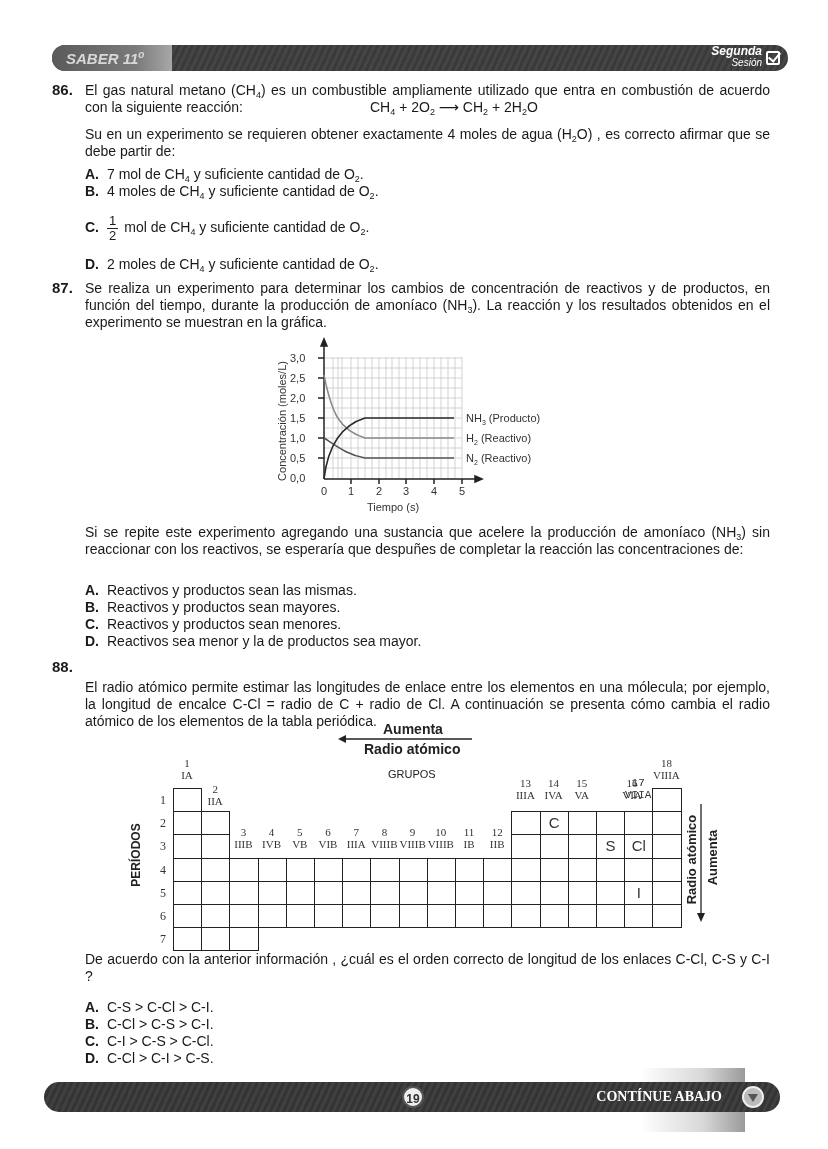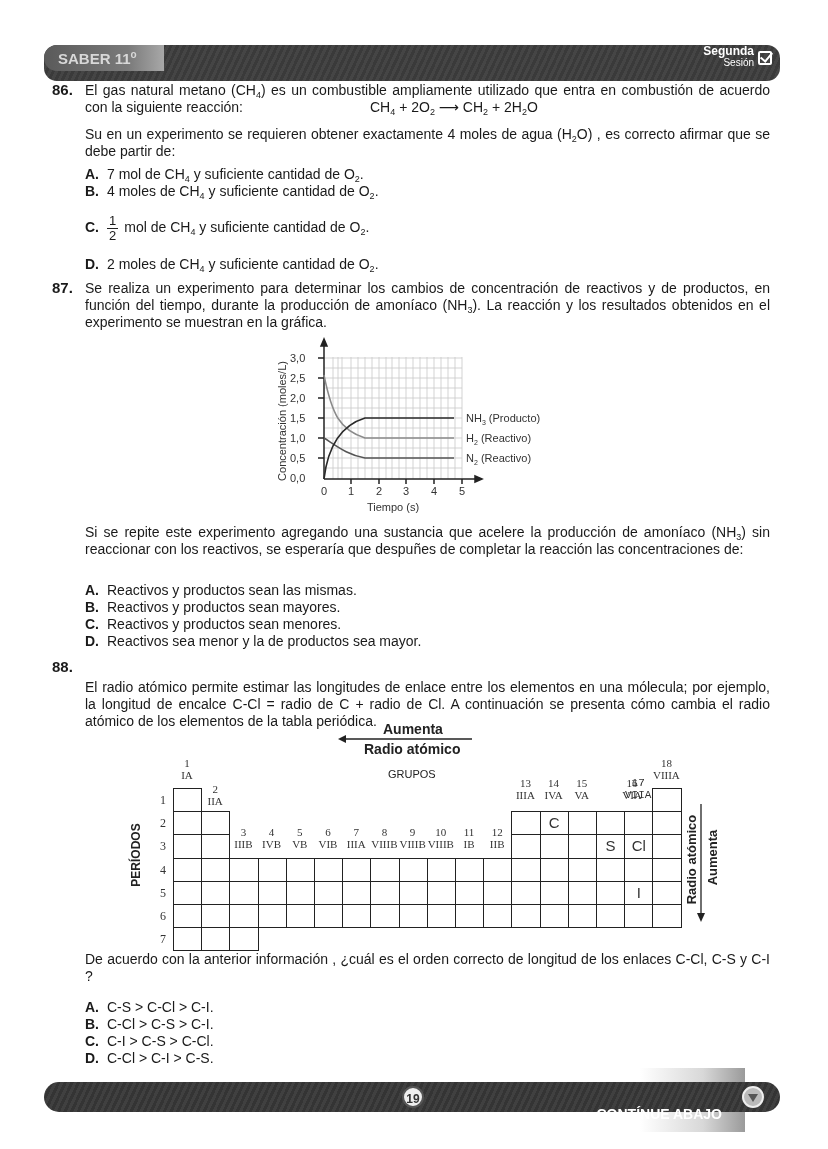--- a/index.html
+++ b/index.html
@@ -1,21 +1,21 @@
 <!DOCTYPE html>
 <html><head>
 <meta charset="utf-8">
 <style>
   * { box-sizing: border-box; margin: 0; padding: 0; }
   html, body { width: 828px; height: 1149px; background: #ffffff; overflow: hidden; }
   body { position: relative; font-family: "DejaVu Sans", sans-serif; color: #1a1a1a; }
 
   
-  .hdr { position: absolute; left: 44px; top: 45px; width: 736px; height: 36px; border-radius: 13px;
-         background: repeating-linear-gradient(115deg, #3a3a3a 0 3px, #454545 3px 6px); }
+  .hdr { position: absolute; left: 52px; top: 45px; width: 736px; height: 26px; border-radius: 13px;
+         background: repeating-linear-gradient(115deg, #3a3a3a 0 3px, #454545 3px 6px); font-style: italic; }
   .hdr-fade { position: absolute; left: 0; top: 0; width: 120px; height: 26px; border-radius: 13px 0 0 13px;
          background: linear-gradient(90deg, #5a5a5a 0%, #7a7a7a 70%, #a8a8a8 100%); }
   .hdr-title { position: absolute; left: 14px; top: 4px; font-family: "Liberation Sans", sans-serif; font-weight: bold; font-size: 15px; color: #d8d8d8; }
   .hdr-sup { font-size: 10px; vertical-align: super; }
   .hdr-session { position: absolute; right: 26px; top: 1px; text-align: right; color: #fff; font-family: "Liberation Sans", sans-serif; line-height: 11px; }
   .hdr-session .s1 { font-size: 12px; font-weight: bold; }
   .hdr-session .s2 { font-size: 10px; }
   .hdr-check { position: absolute; right: 8px; top: 6px; width: 14px; height: 14px; border: 2px solid #fff; border-radius: 2px; }
   .hdr-check::after { content: ""; position: absolute; left: 3px; top: -3px; width: 5px; height: 10px; border-right: 2px solid #fff; border-bottom: 2px solid #fff; transform: rotate(40deg); }
 
@@ -36,21 +36,21 @@
   .pt-lbl { position: absolute; font-family: "Liberation Serif", serif; font-size: 11px; text-align: center; line-height: 12px; color: #333; width: 34px; }
   .pt-per { position: absolute; font-family: "Liberation Serif", serif; font-size: 12px; color: #333; }
 
   
   .ftr-shade { position: absolute; left: 640px; top: 1068px; width: 105px; height: 64px;
                background: linear-gradient(90deg, #ffffff 0%, #d8d8d8 60%, #9a9a9a 100%); }
   .ftr { position: absolute; left: 44px; top: 1082px; width: 736px; height: 30px; border-radius: 15px;
          background: repeating-linear-gradient(115deg, #343434 0 3px, #404040 3px 6px); }
   .ftr-page { position: absolute; left: 358px; top: 4px; width: 22px; height: 22px; border-radius: 50%; background: #eee;
               color: #333; font-family: "Liberation Sans", sans-serif; font-weight: bold; font-size: 12px; text-align: center; line-height: 22px; border: 2px solid #555; }
-  .ftr-cont { position: absolute; right: 58px; top: 24px; color: #fff; font-family: Liberation Sans, sans-serif; font-weight: bold; font-size: 14px; }
+  .ftr-cont { position: absolute; right: 58px; top: 7px; color: #fff; font-family: Liberation Serif, serif; font-weight: bold; font-size: 14px; }
   .ftr-arrow { position: absolute; right: 16px; top: 4px; width: 22px; height: 22px; border-radius: 50%; background: #bbb; border: 2px solid #eee; }
   .ftr-arrow::after { content: ""; position: absolute; left: 4px; top: 6px; border-left: 5px solid transparent; border-right: 5px solid transparent; border-top: 8px solid #555; }
 </style>
 </head>
 <body>
 
 <div class="hdr">
   <div class="hdr-fade"></div>
   <div class="hdr-title"><span>SABER 11</span><span class="hdr-sup">o</span></div>
   <div class="hdr-session">

